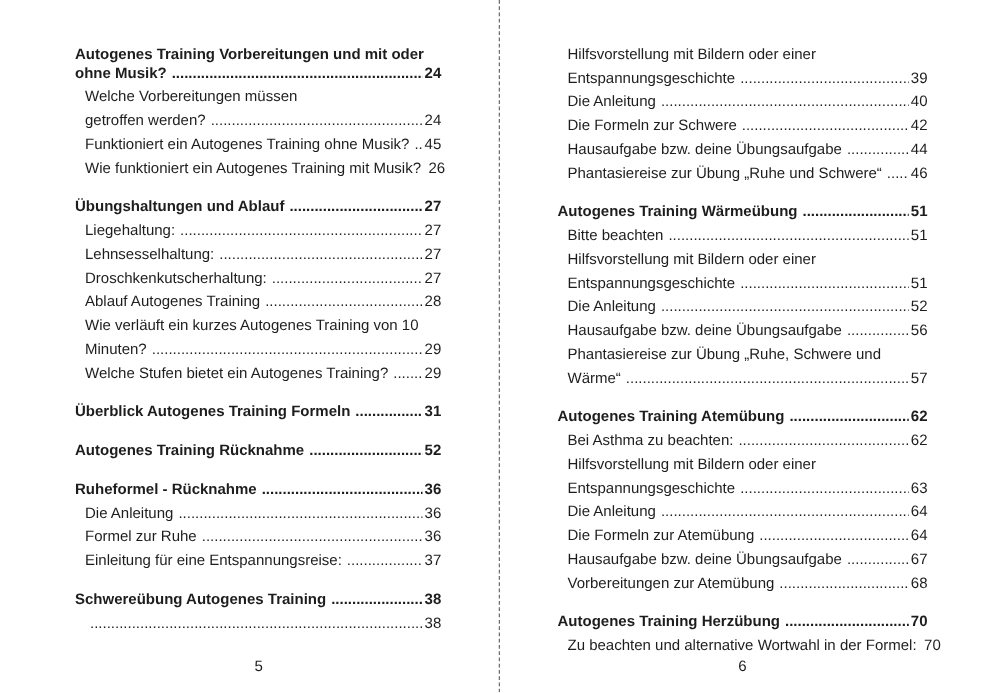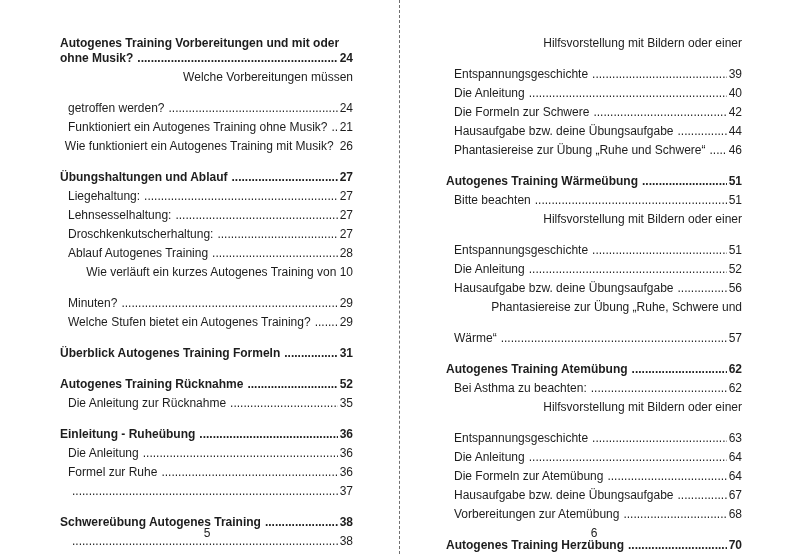--- a/index.html
+++ b/index.html
@@ -28,24 +28,24 @@
   .page-left  { padding: 36px 46px 0 60px; border-right: 1px dashed #6e6e6e; }
   .page-right { padding: 36px 58px 0 46px; }
 
   .line {
     display: flex;
     align-items: baseline;
     line-height: 15px;
     margin-top: 4px;
   }
   .line.head { font-weight: bold; margin-top: 16px; }
-  .line.cont  { margin-top: 16px; }
+  .line.cont  { margin-top: 4px; }
   .line.head.cont { margin-top: 0; }
   .line.first { margin-top: 0; }
-  .line.sub { padding-left: 8px; justify-content: flex-end; }
+  .line.sub { padding-left: 8px; }
 
   .txt { flex: 0 0 auto; white-space: nowrap; }
   .leader {
     flex: 1 1 0;
     min-width: 0;
     overflow: hidden;
     white-space: nowrap;
     margin-left: 4px;
   }
   .leader::after {
@@ -81,21 +81,21 @@
           <span class="txt">Welche Vorbereitungen müssen</span>
         </div>
         <div class="line sub cont">
           <span class="txt">getroffen werden?</span>
           <span class="leader"></span>
           <span class="pg">24</span>
         </div>
         <div class="line sub">
           <span class="txt">Funktioniert ein Autogenes Training ohne Musik?</span>
           <span class="leader"></span>
-          <span class="pg">21</span>
+          <span class="pg">45</span>
         </div>
         <div class="line sub">
           <span class="txt">Wie funktioniert ein Autogenes Training mit Musik?</span>
           <span class="leader"></span>
           <span class="pg">26</span>
         </div>
         <div class="line head">
           <span class="txt">Übungshaltungen und Ablauf</span>
           <span class="leader"></span>
           <span class="pg">27</span>
@@ -136,41 +136,37 @@
         <div class="line head">
           <span class="txt">Überblick Autogenes Training Formeln</span>
           <span class="leader"></span>
           <span class="pg">31</span>
         </div>
         <div class="line head">
           <span class="txt">Autogenes Training Rücknahme</span>
           <span class="leader"></span>
           <span class="pg">52</span>
         </div>
-        <div class="line sub">
-          <span class="txt">Die Anleitung zur Rücknahme</span>
-          <span class="leader"></span>
-          <span class="pg">35</span>
-        </div>
-        <div class="line head">
-          <span class="txt">Einleitung - Ruheübung</span>
+        <div class="line head">
+          <span class="txt">Ruheformel - Rücknahme</span>
           <span class="leader"></span>
           <span class="pg">36</span>
         </div>
         <div class="line sub">
           <span class="txt">Die Anleitung</span>
           <span class="leader"></span>
           <span class="pg">36</span>
         </div>
         <div class="line sub">
           <span class="txt">Formel zur Ruhe</span>
           <span class="leader"></span>
           <span class="pg">36</span>
         </div>
         <div class="line sub">
+          <span class="txt">Einleitung für eine Entspannungsreise:</span>
           <span class="leader"></span>
           <span class="pg">37</span>
         </div>
         <div class="line head">
           <span class="txt">Schwereübung Autogenes Training</span>
           <span class="leader"></span>
           <span class="pg">38</span>
         </div>
         <div class="line sub">
           <span class="leader"></span>

